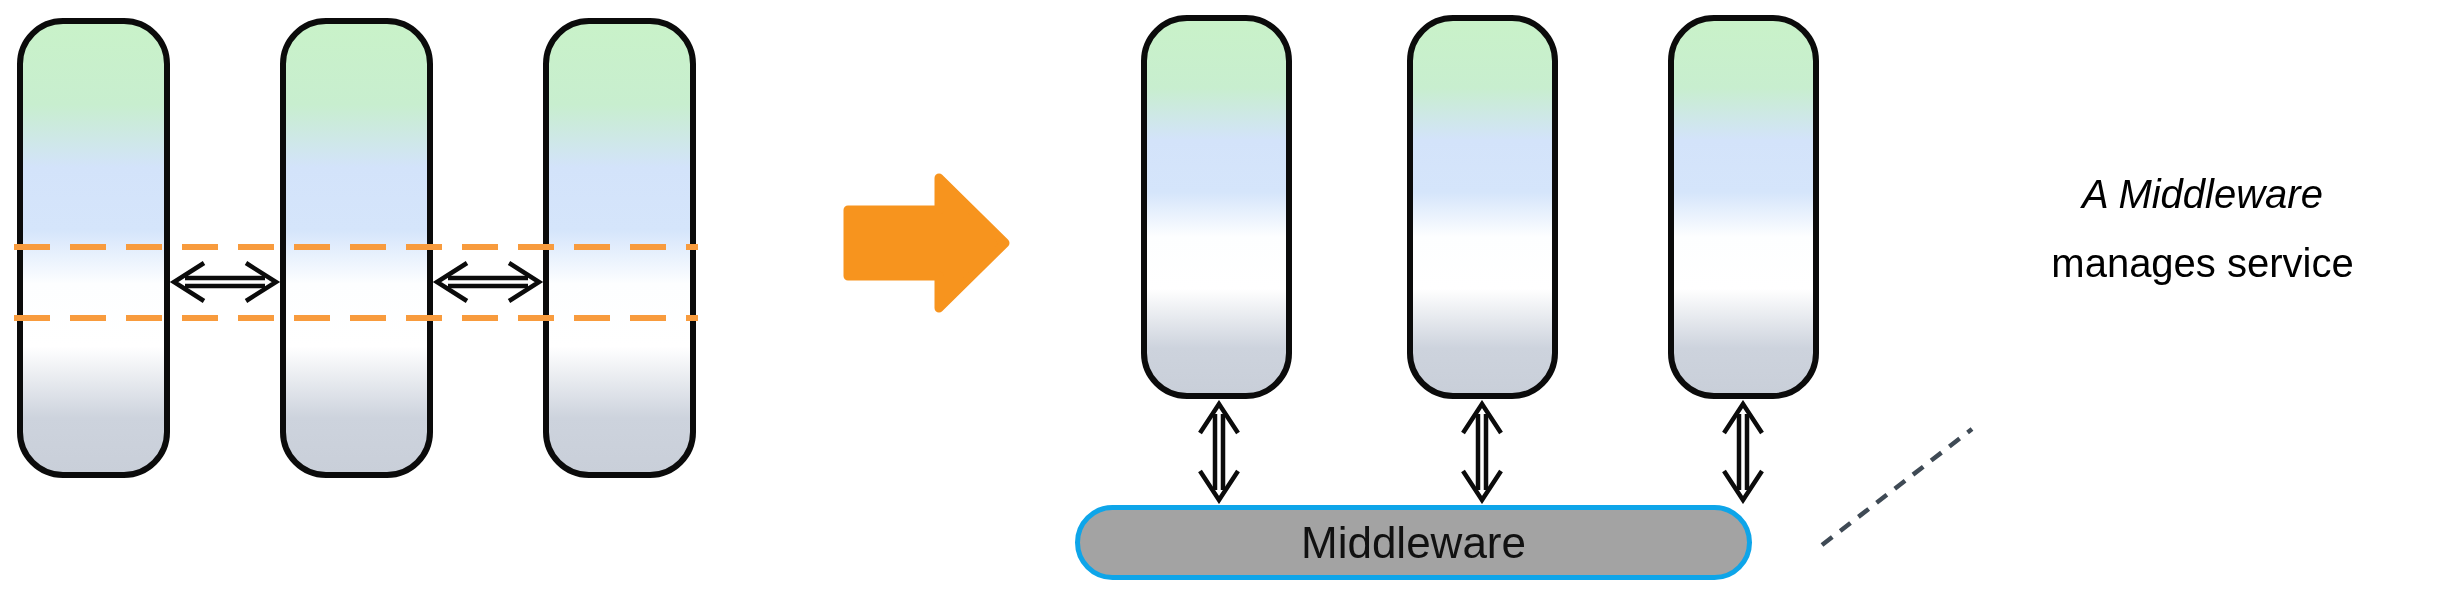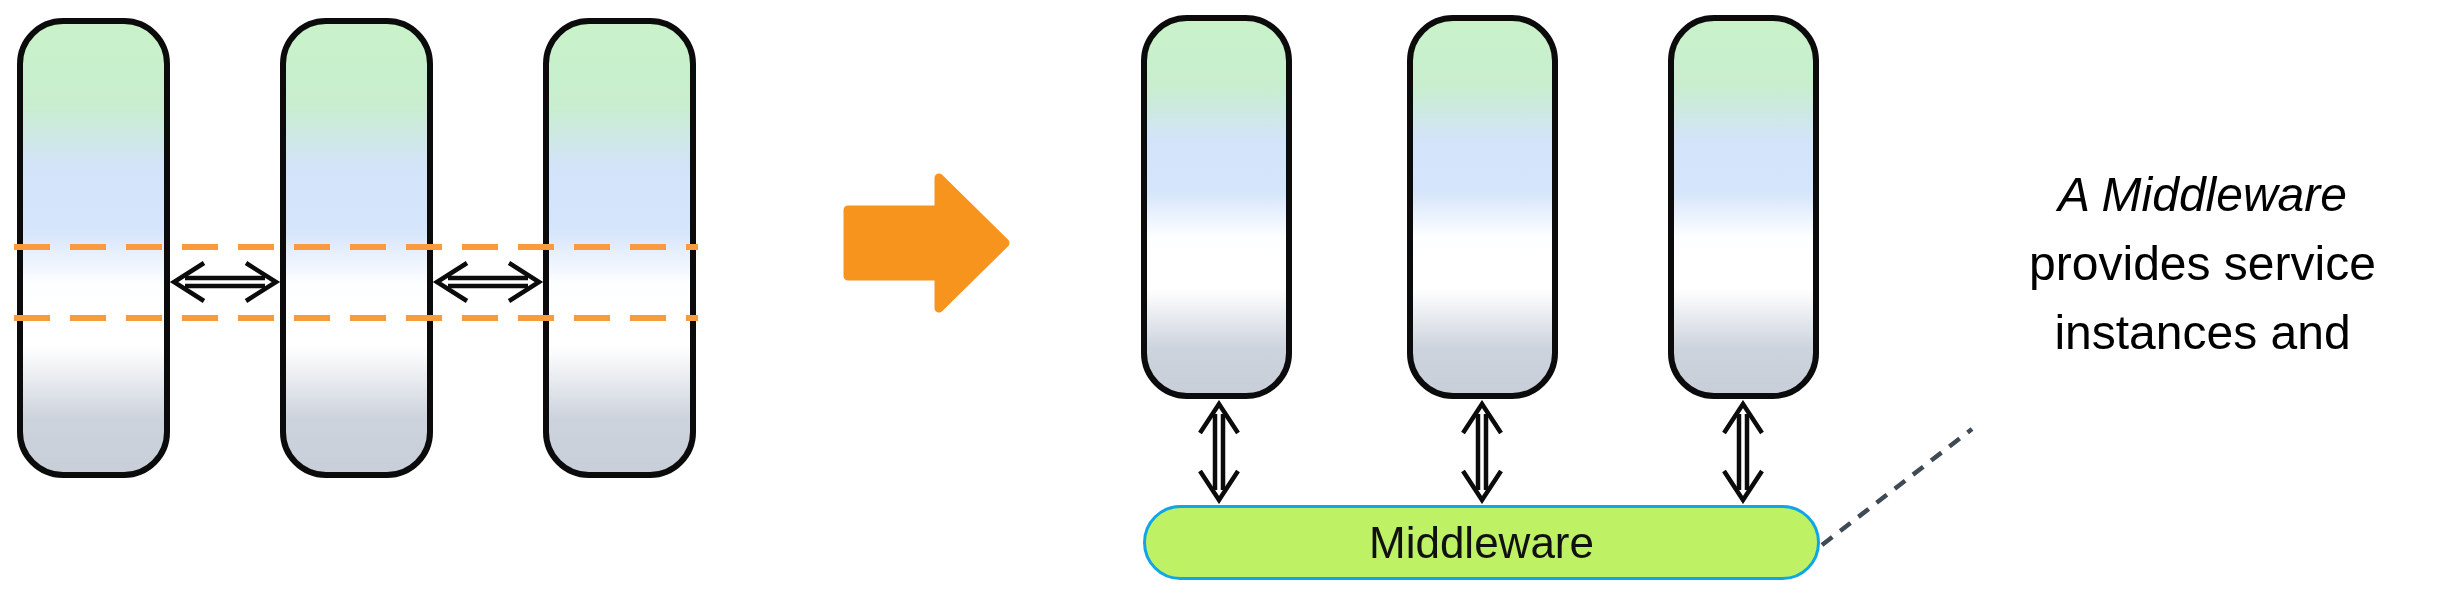--- a/index.html
+++ b/index.html
@@ -21,28 +21,28 @@
 
   
   .dash-line{
     position:absolute;left:14px;width:684px;height:6px;z-index:2;
     background:repeating-linear-gradient(90deg,#f89b3d 0 36px,transparent 36px 56px);
   }
 
   .arrow-svg{position:absolute;z-index:3;}
   .caption{
     position:absolute;left:1958px;top:160px;width:489px;
-    font-size:48px;line-height:69px;color:#000;text-align:center;z-index:2;
+    font-size:40px;line-height:69px;color:#000;text-align:center;z-index:2;
   }
   .caption .cap-line{white-space:nowrap;}
   .caption .italic{font-style:italic;}
 
   .middleware-box{
-    position:absolute;left:1143px;top:505px;width:677px;height:75px;box-sizing:border-box;
-    border:3px solid #0ea5e9;border-radius:38px;background:#bef264;
+    position:absolute;left:1075px;top:505px;width:677px;height:75px;box-sizing:border-box;
+    border:5px solid #0ea5e9;border-radius:38px;background:#a3a3a3;
     display:flex;align-items:center;justify-content:center;
     font-size:44px;color:#111;z-index:2;
   }
 </style>
 </head>
 <body>
 
 <div id="stage">
 
   <div class="pill left" style="left:17px"></div>
@@ -105,17 +105,16 @@
   <div class="middleware-box">
     <span>Middleware</span>
   </div>
 
   <svg class="arrow-svg" style="left:1818px;top:424px" width="158" height="126" viewBox="0 0 158 126">
     <line x1="4" y1="121" x2="154" y2="5" stroke="#3f4a55" stroke-width="4.5" stroke-dasharray="13 10"></line>
   </svg>
 
   <div class="caption">
     <div class="cap-line italic">A Middleware</div>
-    <div class="cap-line">provides service</div>
-    <div class="cap-line">instances and</div>
+    <div class="cap-line">manages service</div>
   </div>
 
 </div>
 
 </body></html>

